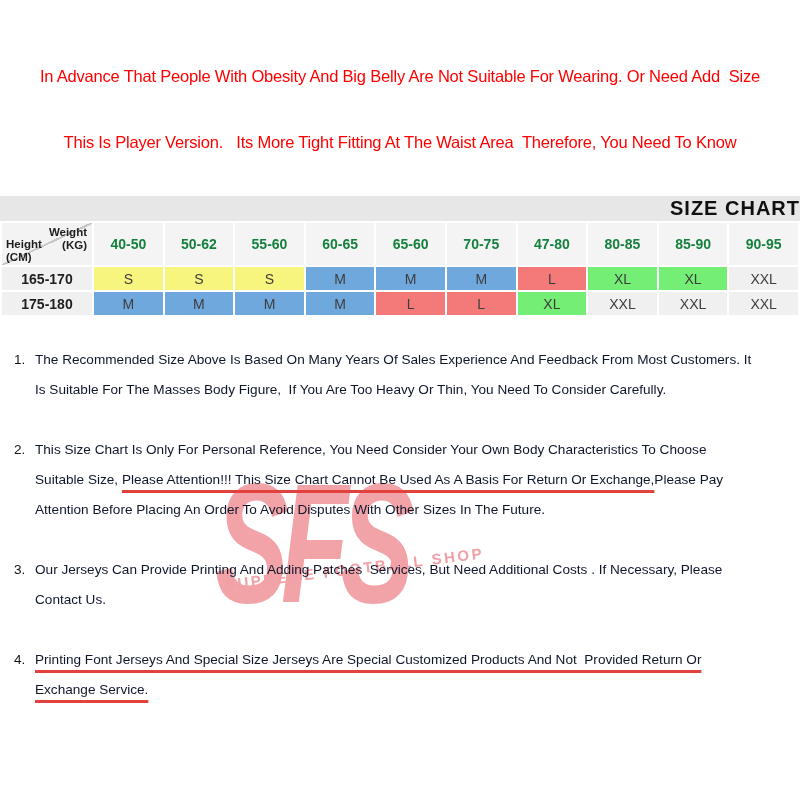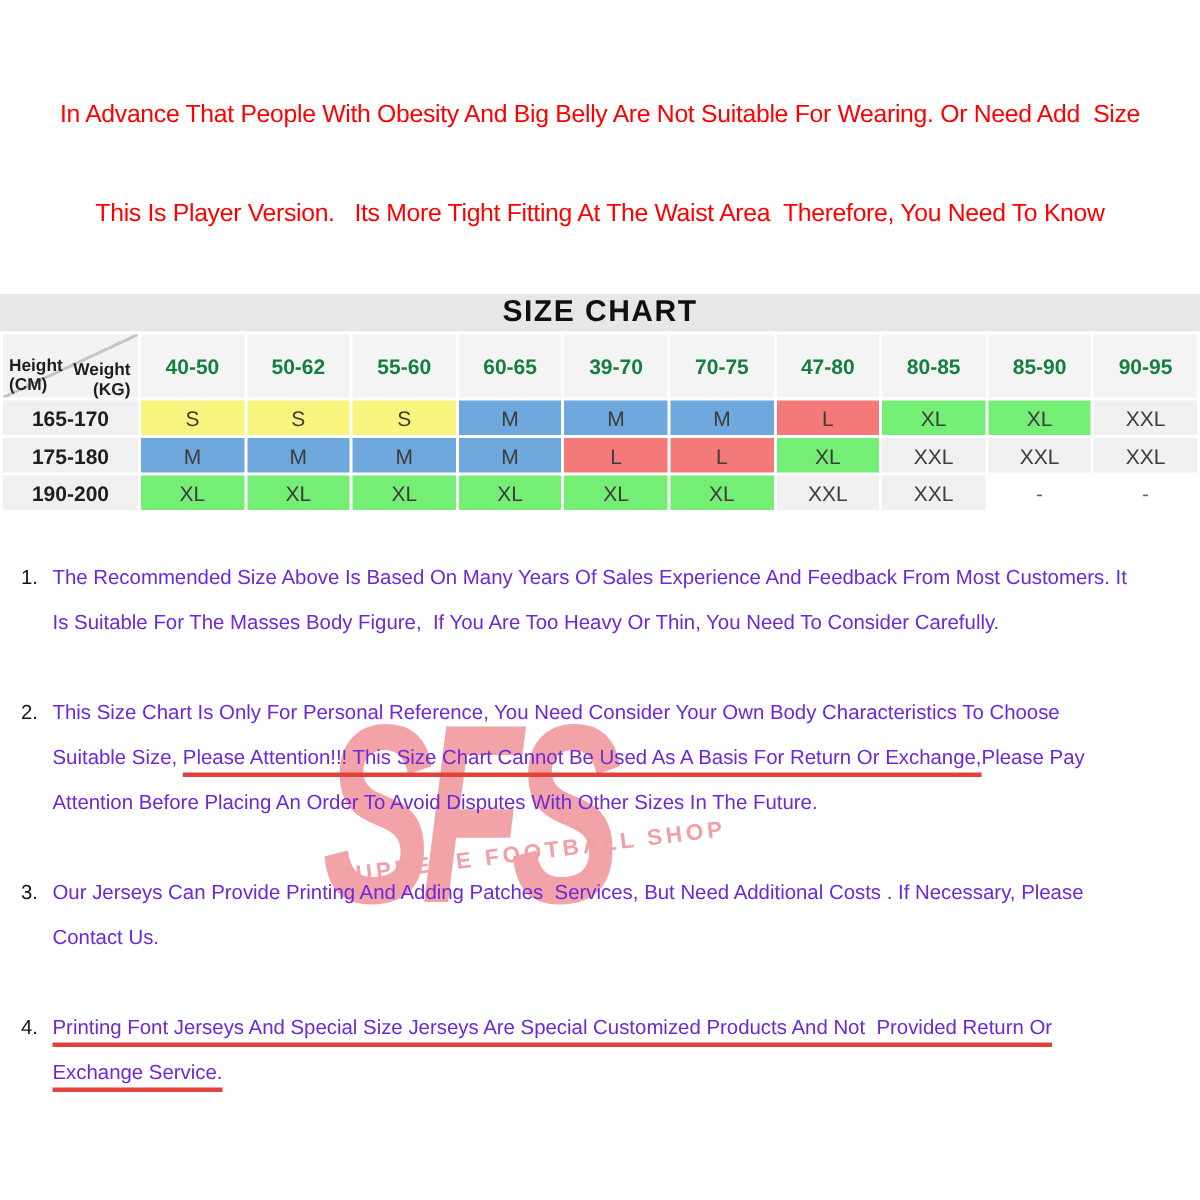--- a/index.html
+++ b/index.html
@@ -21,21 +21,21 @@
     letter-spacing:-0.2px;
     white-space:pre;
     position:relative; z-index:2;
   }
   
   .chart{margin-top:21px; position:relative; z-index:2;}
   .band{
     background:#e7e7e7;
     height:25px;
     line-height:25px;
-    text-align:center;
+    text-align:right;
     font-weight:bold;
     font-size:20px;
     letter-spacing:1px;
     color:#101010;
   }
   table.sz{
     width:100%;
     border-collapse:separate;
     border-spacing:2px;
     table-layout:fixed;
@@ -49,21 +49,21 @@
   th.corner{
     width:90px;
     height:42px;
     background:#f3f3f3 linear-gradient(to bottom right,
       transparent calc(50% - 1px),
       #c6c6c6 calc(50% - 1px) calc(50% + 1px),
       transparent calc(50% + 1px));
     position:relative;
   }
   th.corner .cw{
-    position:absolute; top:18px; right:5px;
+    position:absolute; top:3px; right:5px;
     text-align:right; font-size:11.5px; line-height:13px;
     font-weight:bold; color:#1d1d1d;
   }
   th.corner .ch{
     position:absolute; bottom:1px; left:4px;
     text-align:left; font-size:11.5px; line-height:13px;
     font-weight:bold; color:#1d1d1d;
   }
   th.colhead{
     background:#f4f4f4;
@@ -87,21 +87,21 @@
   .notes{
     margin-top:28px;
     padding:0 8px 0 14px;
     font-size:13.6px;
     line-height:30px;
     position:relative; z-index:2;
   }
   .note{display:flex; margin-bottom:30px;}
   .note:last-child{margin-bottom:0;}
   .note-num{width:21px; flex:none; color:#141414;}
-  .note-text{flex:1; white-space:pre-wrap; color:#6d28d9;}
+  .note-text{flex:1; white-space:pre-wrap; color:#0f172a;}
   .u-red{
     text-decoration:underline;
     text-decoration-color:#e3413d;
     text-decoration-thickness:2.5px;
     text-underline-offset:6px;
     margin-top:46px;
   }
   
   .wm{position:absolute; z-index:1; pointer-events:none; color:#f2a3a8;}
   .wm-sfs{
@@ -149,21 +149,21 @@
           </div>
           <div class="ch">
             <div>Height</div>
             <div>(CM)</div>
           </div>
         </th>
       <th class="colhead">40-50</th>
           <th class="colhead">50-62</th>
           <th class="colhead">55-60</th>
           <th class="colhead">60-65</th>
-          <th class="colhead">39-70</th>
+          <th class="colhead">65-60</th>
           <th class="colhead">70-75</th>
           <th class="colhead">47-80</th>
           <th class="colhead">80-85</th>
           <th class="colhead">85-90</th>
           <th class="colhead">90-95</th>
         </tr>
     </thead>
     <tbody id="table-body">
         <tr>
           <th class="rowhead">165-170</th>
@@ -184,33 +184,20 @@
           <td class="cell" style="background: rgb(111, 168, 220);">M</td>
           <td class="cell" style="background: rgb(111, 168, 220);">M</td>
           <td class="cell" style="background: rgb(111, 168, 220);">M</td>
           <td class="cell" style="background: rgb(244, 122, 122);">L</td>
           <td class="cell" style="background: rgb(244, 122, 122);">L</td>
           <td class="cell" style="background: rgb(116, 238, 116);">XL</td>
           <td class="cell" style="background: rgb(240, 240, 240);">XXL</td>
           <td class="cell" style="background: rgb(240, 240, 240);">XXL</td>
           <td class="cell" style="background: rgb(240, 240, 240);">XXL</td>
         </tr>
-        <tr>
-          <th class="rowhead">190-200</th>
-          <td class="cell" style="background: rgb(116, 238, 116);">XL</td>
-          <td class="cell" style="background: rgb(116, 238, 116);">XL</td>
-          <td class="cell" style="background: rgb(116, 238, 116);">XL</td>
-          <td class="cell" style="background: rgb(116, 238, 116);">XL</td>
-          <td class="cell" style="background: rgb(116, 238, 116);">XL</td>
-          <td class="cell" style="background: rgb(116, 238, 116);">XL</td>
-          <td class="cell" style="background: rgb(240, 240, 240);">XXL</td>
-          <td class="cell" style="background: rgb(240, 240, 240);">XXL</td>
-          <td class="cell" style="background: rgb(255, 255, 255); color: rgb(102, 102, 102);">-</td>
-          <td class="cell" style="background: rgb(255, 255, 255); color: rgb(102, 102, 102);">-</td>
-        </tr>
       </tbody>
   </table>
 </div>
 
 <div class="notes" id="notes">
     <div class="note">
       <span class="note-num">1.</span>
       <div class="note-text"><span>The Recommended Size Above Is Based On Many Years Of Sales Experience And Feedback From Most Customers. It
 Is Suitable For The Masses Body Figure,  If You Are Too Heavy Or Thin, You Need To Consider Carefully.</span></div>
     </div>

